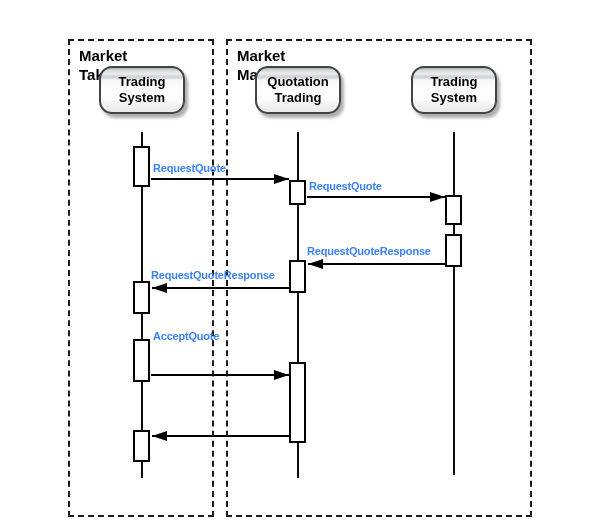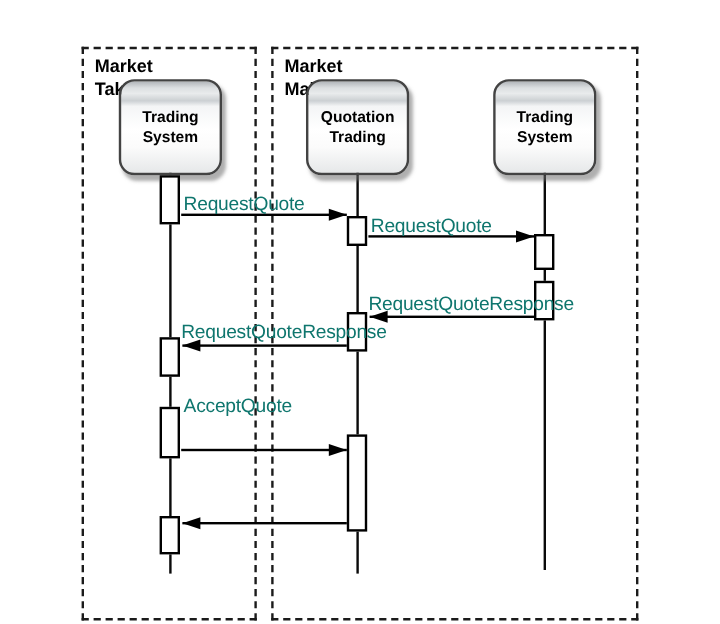--- a/index.html
+++ b/index.html
@@ -30,21 +30,21 @@
     font-weight: bold;
     line-height: 19px;
     color: #000;
     white-space: pre-line;
   }
 
   
   .head {
     position: absolute;
     width: 86px;
-    height: 80px;
+    height: 48px;
     border: 2px solid #434343;
     border-radius: 13px;
     background: linear-gradient(180deg,
       #b2b6ba 0%, #dcdfe1 7%, #e9ebec 13%, #ccd0d3 21%,
       #f4f5f6 27%, #ffffff 52%, #fbfbfb 72%, #e6e8e9 100%);
     box-shadow: 3px 4px 3px rgba(110,110,110,0.55);
     display: flex;
     align-items: center;
     justify-content: center;
     text-align: center;
@@ -100,24 +100,24 @@
   }
   .arrow-left {
     position: absolute;
     width: 0; height: 0;
     border-top: 5px solid transparent;
     border-bottom: 5px solid transparent;
     border-right: 15px solid #000000;
   }
   .msg-label {
     position: absolute;
-    font-size: 16px;
-    font-weight: normal;
+    font-size: 11px;
+    font-weight: bold;
     letter-spacing: -0.2px;
-    color: #0f766e;
+    color: #3b82f6;
     white-space: nowrap;
   }
 
   .ln-1 { left: 151px; top: 178px; width: 138px; }
   .ar-1 { left: 274px; top: 174px; }
   .lb-1 { left: 153px; top: 162px; }
 
   .ln-2 { left: 307px; top: 196px; width: 138px; }
   .ar-2 { left: 430px; top: 192px; }
   .lb-2 { left: 309px; top: 180px; }

